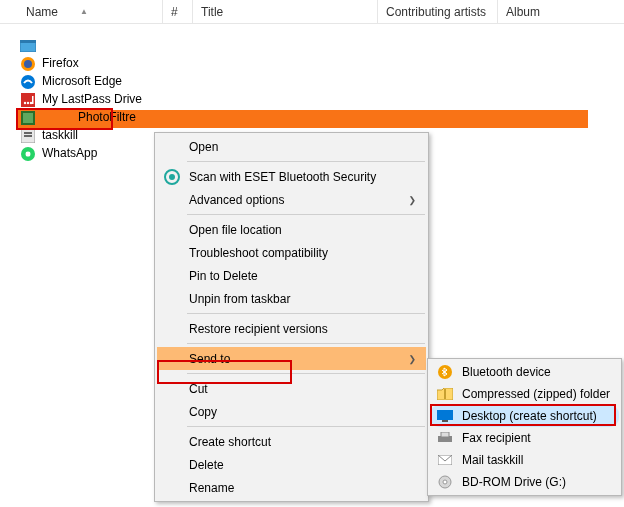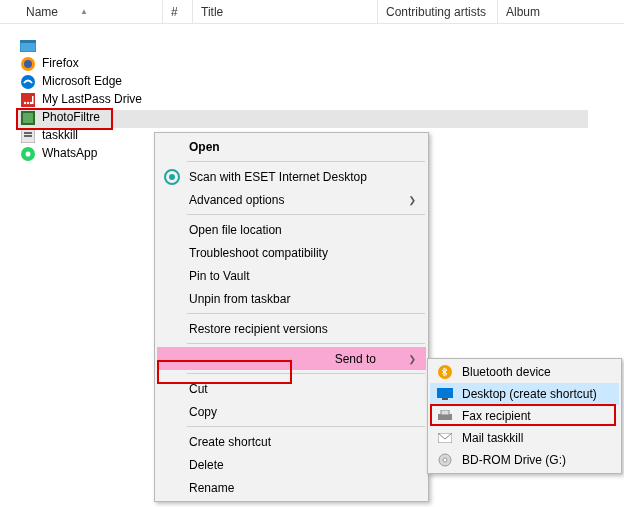--- a/index.html
+++ b/index.html
@@ -8,35 +8,35 @@
   .col { display: flex; align-items: center; color: #333; height: 100%; border-right: 1px solid #e6e6e6; padding: 0 8px; }
   .col.name { width: 145px; }
   .col.num { width: 30px; }
   .col.title { width: 185px; }
   .col.ca { width: 120px; }
   .col.album { flex: 1; border-right: none; }
   .sort-up { margin-left: 22px; color: #888; font-size: 8px; }
 
   .files { padding-top: 14px; padding-left: 18px; }
   .row { display: flex; align-items: flex-start; height: 18px; padding: 0 2px; }
-  .row.selected { background: #e5e5e5; }
+  .row.selected { background: #f97316; gap: 36px; }
   .row .ico { width: 16px; height: 16px; margin-right: 6px; display: flex; align-items: center; justify-content: center; }
   .hl-red { border: 2px solid #d60000; position: absolute; pointer-events: none; }
 
   .menu { position: absolute; background: #f2f2f2; border: 1px solid #b8b8b8; box-shadow: 2px 2px 4px rgba(0,0,0,0.25); padding: 2px; }
   .mi { display: flex; align-items: center; height: 23px; padding: 0 50px 0 32px; position: relative; white-space: nowrap; color: #000; }
-  .mi.bold { font-weight: 700; }
-  .mi.hover { background: #f9a8d4; justify-content: flex-end; }
+  .mi.bold { font-weight: 400; }
+  .mi.hover { background: #fdba74; }
   .mi .mico { position: absolute; left: 6px; width: 18px; height: 18px; display: flex; align-items: center; justify-content: center; }
   .mi .arrow { position: absolute; right: 10px; color: #555; font-size: 9px; }
   .sep { height: 1px; background: #cfcfcf; margin: 3px 1px 3px 30px; }
 
   .submenu { left: 427px; top: 358px; width: 195px; }
   .submenu .mi { height: 22px; padding-right: 12px; text-align: right; }
-  .submenu .mi.sel { background: #cce8ff; }
+  .submenu .mi.sel { background: #cce8ff; border-radius: 9px; }
 
   svg { display: block; }
 </style>
 </head>
 <body>
 
 <div class="cols">
   <div class="col name">
     <span>Name</span>
     <span class="sort-up">▲</span>
@@ -132,35 +132,35 @@
       <span>Open</span>
     </div>
   <div class="sep"></div>
   <div class="mi">
     <span class="mico">
         <svg width="16" height="16">
           <circle cx="8" cy="8" r="7" fill="none" stroke="#1fa89e" stroke-width="2"></circle>
           <circle cx="8" cy="8" r="3" fill="#1fa89e"></circle>
         </svg>
       </span>
-    <span>Scan with ESET Internet Desktop</span>
+    <span>Scan with ESET Bluetooth Security</span>
   </div>
   <div class="mi">
     <span>Advanced options</span>
     <span class="arrow">❯</span>
   </div>
   <div class="sep"></div>
   <div class="mi">
       <span>Open file location</span>
     </div>
   <div class="mi">
       <span>Troubleshoot compatibility</span>
     </div>
   <div class="mi">
-      <span>Pin to Vault</span>
+      <span>Pin to Delete</span>
     </div>
   <div class="mi">
       <span>Unpin from taskbar</span>
     </div>
   <div class="sep"></div>
   <div class="mi">
       <span>Restore recipient versions</span>
     </div>
   <div class="sep"></div>
   <div class="mi hover">
@@ -191,20 +191,29 @@
 <div class="menu submenu">
   <div class="mi">
     <span class="mico">
         <svg width="14" height="14">
           <circle cx="7" cy="7" r="7" fill="#f2a000"></circle>
           <path d="M6 3 L9 5 L6 7 L9 9 L6 11 M6 3 L6 11 M4 5 L9 9 M4 9 L9 5" stroke="#fff" stroke-width="1" fill="none"></path>
         </svg>
       </span>
     <span>Bluetooth device</span>
   </div>
+  <div class="mi">
+    <span class="mico">
+        <svg width="16" height="12">
+          <path d="M0 2 L5 2 L7 0 L16 0 L16 12 L0 12 Z" fill="#ffd76a" stroke="#c7a030"></path>
+          <rect x="7" y="1" width="2" height="10" fill="#c7a030"></rect>
+        </svg>
+      </span>
+    <span>Compressed (zipped) folder</span>
+  </div>
   <div class="mi sel">
     <span class="mico">
         <svg width="16" height="12">
           <rect width="16" height="10" fill="#0078d7"></rect>
           <rect x="5" y="10" width="6" height="2" fill="#555"></rect>
         </svg>
       </span>
     <span>Desktop (create shortcut)</span>
   </div>
   <div class="mi">

